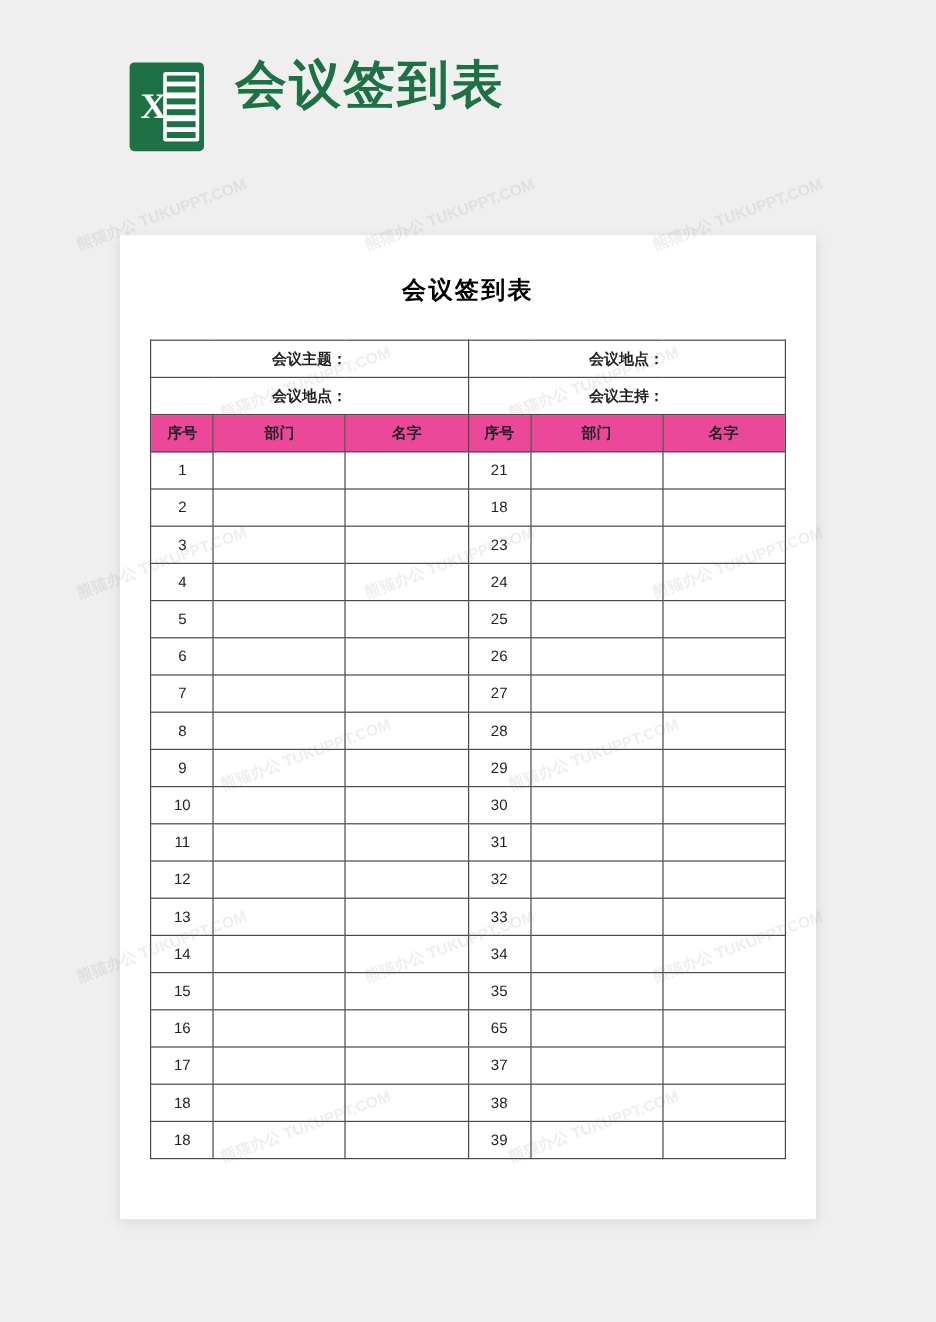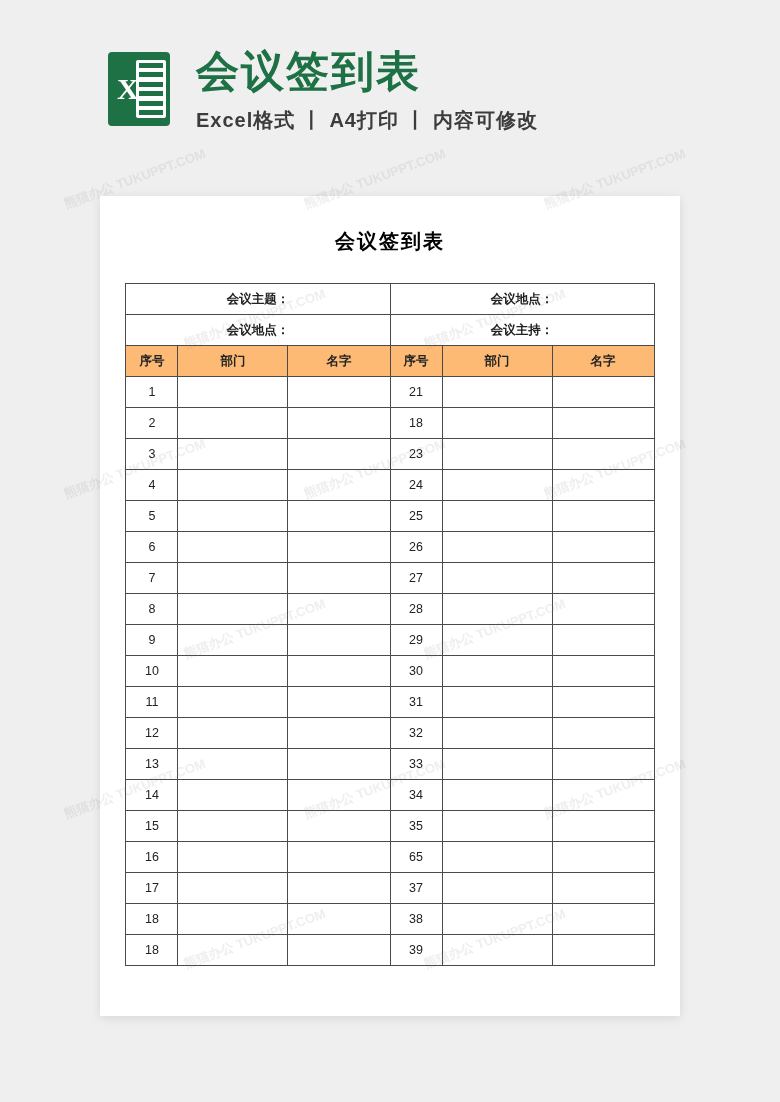--- a/index.html
+++ b/index.html
@@ -121,21 +121,21 @@
     padding: 0;
   }
   td.info-label {
     text-align: left;
     padding-left: 10px;
     font-weight: bold;
     font-size: 13px;
     height: 43px;
   }
   td.head {
-    background: #fdba74;
+    background: #ec4899;
     font-weight: bold;
     font-size: 13px;
     height: 32px;
   }
   td.idx {
     font-size: 12.5px;
   }
   td.blank {
     background: #ffffff;
   }
@@ -165,21 +165,20 @@
       <i></i>
         <i></i>
         <i></i>
         <i></i>
         <i></i>
         <i></i>
     </span>
   </div>
   <div class="title-block">
     <div class="main-title">会议签到表</div>
-    <div class="sub-title">Excel格式 丨 A4打印 丨 内容可修改</div>
   </div>
 </div>
 
 <div class="paper">
   <div class="doc-title">会议签到表</div>
 
   <table class="sheet-table">
     <colgroup>
       <col class="col-idx">
         <col class="col-dept">

